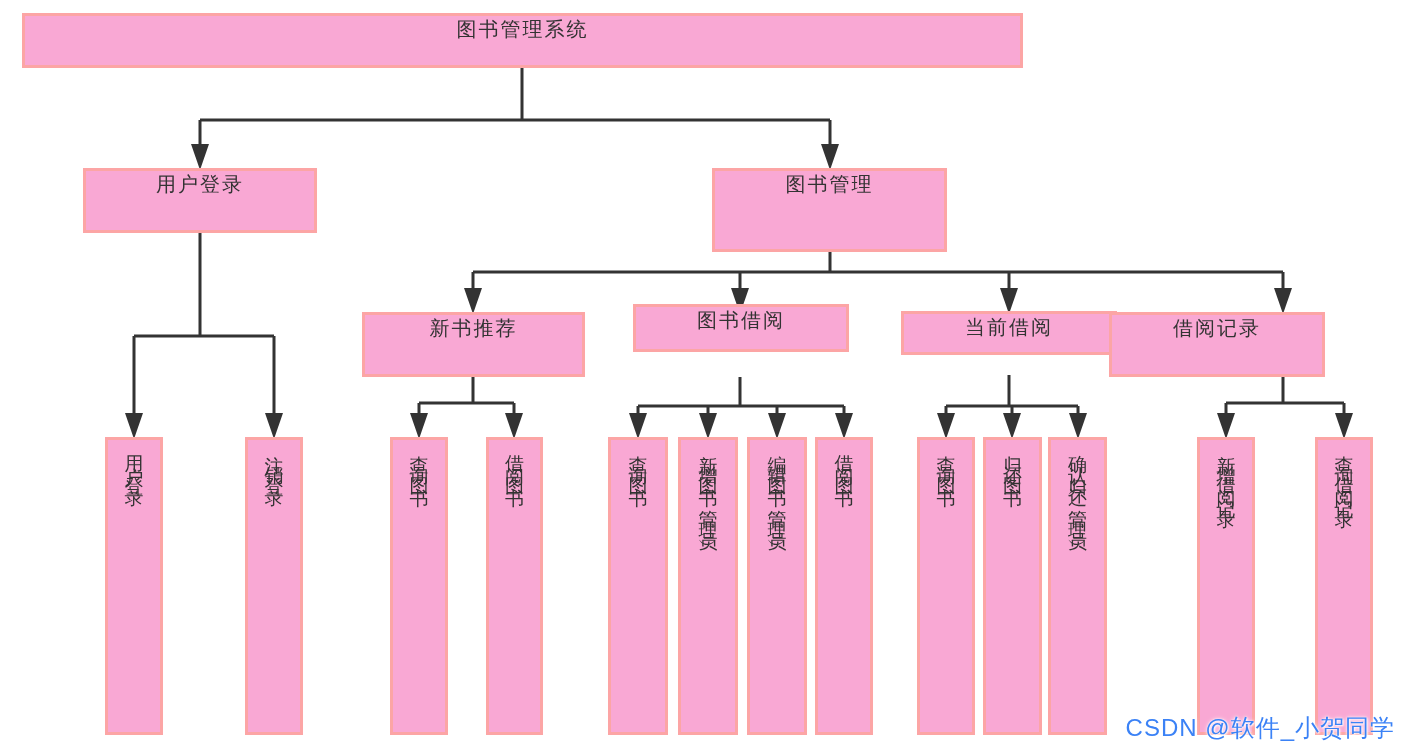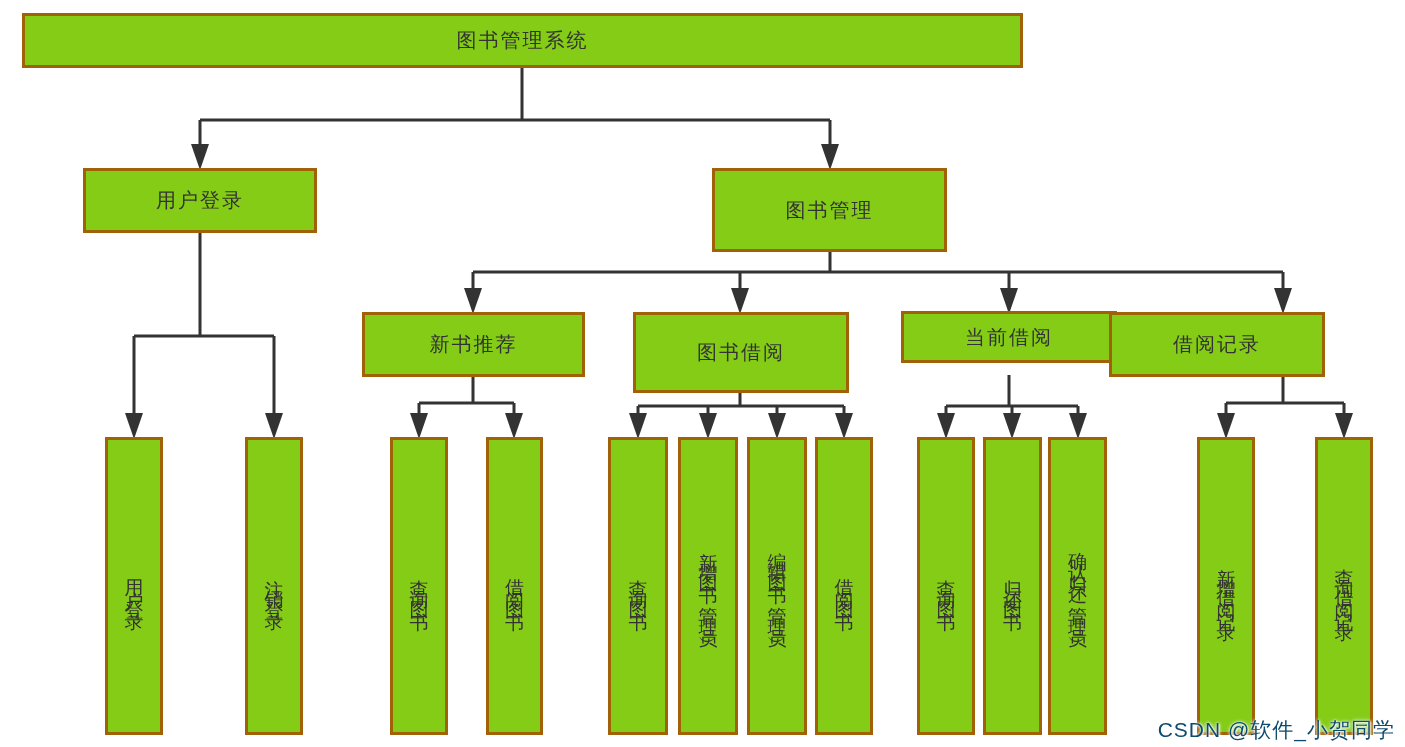--- a/index.html
+++ b/index.html
@@ -6,31 +6,31 @@
   body{
     width:1405px;height:747px;position:relative;overflow:hidden;
     background:#ffffff;color:#333333;
     font-family:"Liberation Sans","DejaVu Sans",sans-serif;
   }
   .wires{position:absolute;left:0;top:0;z-index:0}
   .wire{stroke:#333333;stroke-width:3;fill:none}
   .ahead{fill:#333333;stroke:none}
   .node{
     position:absolute;box-sizing:border-box;z-index:1;
-    border:3px solid #a16207;background:#84cc16;
-    display:flex;align-items:center;justify-content:center;
+    border:3px solid #fca5a5;background:#f9a8d4;
+    display:flex;align-items:flex-start;justify-content:center;
   }
   .hnode span{font-size:20px;letter-spacing:2px;color:#333333;white-space:nowrap}
   .vnode span{
     writing-mode:vertical-rl;text-orientation:mixed;
     font-size:19px;letter-spacing:11px;color:#333333;white-space:nowrap;
   }
   .watermark{
     position:absolute;right:10px;bottom:3px;z-index:2;
-    font-size:21px;color:#0c4a6e;letter-spacing:1px;
+    font-size:24px;color:#3b82f6;letter-spacing:1px;
     text-shadow:0 0 2px #fff,0 0 4px #fff,1px 1px 2px #fff;
   }
 </style>
 </head>
 <body>
 
 <svg class="wires" width="1405" height="747" viewBox="0 0 1405 747">
   <g>
     <path class="wire" d="M522 68 V120 M200 120 H830 M200 120 V150 M830 120 V150"></path>
     <polygon class="ahead" points="191,144 209,144 200,170"></polygon>
@@ -80,24 +80,24 @@
 <div class="node hnode" style="left:83px;top:168px;width:234px;height:65px">
   <span>用户登录</span>
 </div>
 <div class="node hnode" style="left:712px;top:168px;width:235px;height:84px">
   <span>图书管理</span>
 </div>
 
 <div class="node hnode" style="left:362px;top:312px;width:223px;height:65px">
   <span>新书推荐</span>
 </div>
-<div class="node hnode" style="left:633px;top:312px;width:216px;height:81px">
+<div class="node hnode" style="left:633px;top:304px;width:216px;height:48px">
   <span>图书借阅</span>
 </div>
-<div class="node hnode" style="left:901px;top:311px;width:216px;height:52px">
+<div class="node hnode" style="left:901px;top:311px;width:216px;height:44px">
   <span>当前借阅</span>
 </div>
 <div class="node hnode" style="left:1109px;top:312px;width:216px;height:65px">
   <span>借阅记录</span>
 </div>
 
 <div class="node vnode" style="left:105px;top:437px;width:58px;height:298px">
   <span>用户登录</span>
 </div>
 <div class="node vnode" style="left:245px;top:437px;width:58px;height:298px">

